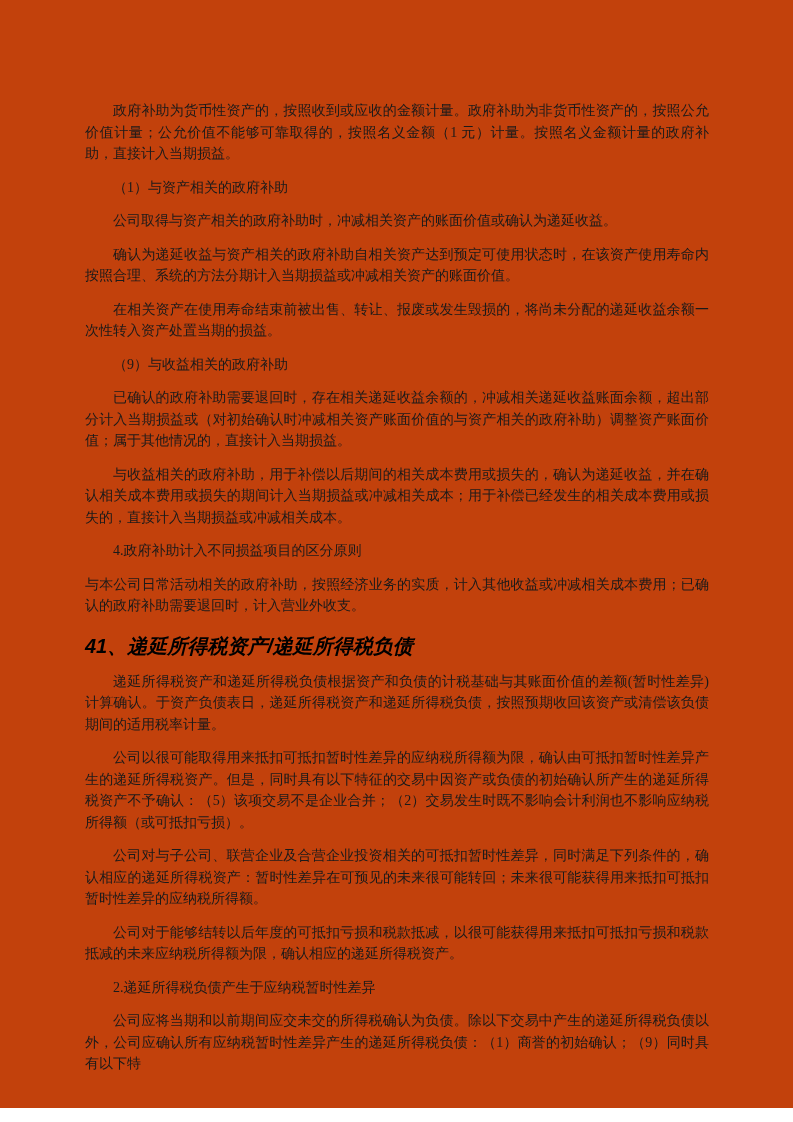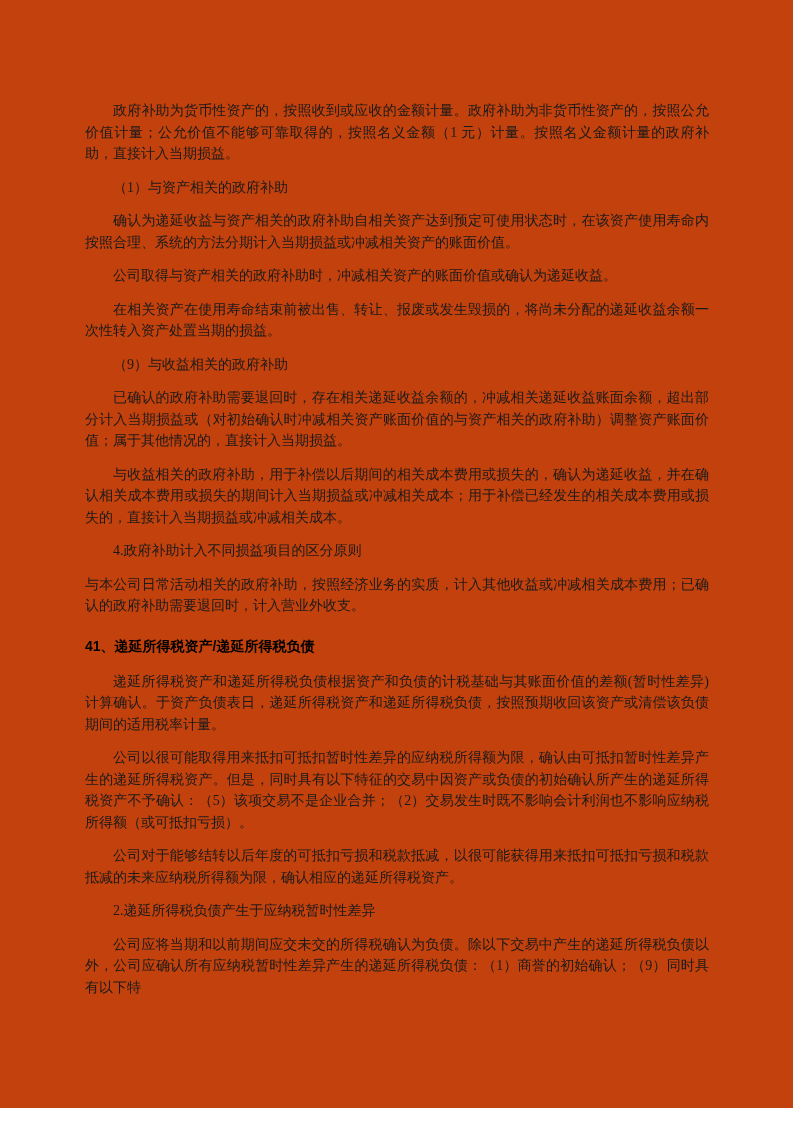--- a/index.html
+++ b/index.html
@@ -24,58 +24,60 @@
     text-align: justify;
     margin: 0 0 12px 0;
     word-break: break-all;
   }
   .para.indent {
     text-indent: 2em;
   }
   .section-heading {
     font-family: "Liberation Sans", "DejaVu Sans", sans-serif;
     font-weight: bold;
-    font-size: 14px;
+    font-size: 20px;
     line-height: 22px;
     margin: 18px 0 14px 0;
     color: #000000;
+    font-style: italic;
   }
 </style>
 </head>
 <body>
 
 <div class="page">
 
   <p class="para indent">政府补助为货币性资产的，按照收到或应收的金额计量。政府补助为非货币性资产的，按照公允价值计量；公允价值不能够可靠取得的，按照名义金额（1 元）计量。按照名义金额计量的政府补助，直接计入当期损益。</p>
 
   <p class="para indent">（1）与资产相关的政府补助</p>
 
+  <p class="para indent">公司取得与资产相关的政府补助时，冲减相关资产的账面价值或确认为递延收益。</p>
+
   <p class="para indent">确认为递延收益与资产相关的政府补助自相关资产达到预定可使用状态时，在该资产使用寿命内按照合理、系统的方法分期计入当期损益或冲减相关资产的账面价值。</p>
-
-  <p class="para indent">公司取得与资产相关的政府补助时，冲减相关资产的账面价值或确认为递延收益。</p>
 
   <p class="para indent">在相关资产在使用寿命结束前被出售、转让、报废或发生毁损的，将尚未分配的递延收益余额一次性转入资产处置当期的损益。</p>
 
   <p class="para indent">（9）与收益相关的政府补助</p>
 
   <p class="para indent">已确认的政府补助需要退回时，存在相关递延收益余额的，冲减相关递延收益账面余额，超出部分计入当期损益或（对初始确认时冲减相关资产账面价值的与资产相关的政府补助）调整资产账面价值；属于其他情况的，直接计入当期损益。</p>
 
   <p class="para indent">与收益相关的政府补助，用于补偿以后期间的相关成本费用或损失的，确认为递延收益，并在确认相关成本费用或损失的期间计入当期损益或冲减相关成本；用于补偿已经发生的相关成本费用或损失的，直接计入当期损益或冲减相关成本。</p>
 
   <p class="para indent">4.政府补助计入不同损益项目的区分原则</p>
 
   <p class="para">与本公司日常活动相关的政府补助，按照经济业务的实质，计入其他收益或冲减相关成本费用；已确认的政府补助需要退回时，计入营业外收支。</p>
 
   <h2 class="section-heading">41、递延所得税资产/递延所得税负债</h2>
 
   <p class="para indent">递延所得税资产和递延所得税负债根据资产和负债的计税基础与其账面价值的差额(暂时性差异)计算确认。于资产负债表日，递延所得税资产和递延所得税负债，按照预期收回该资产或清偿该负债期间的适用税率计量。</p>
 
 
   <p class="para indent">公司以很可能取得用来抵扣可抵扣暂时性差异的应纳税所得额为限，确认由可抵扣暂时性差异产生的递延所得税资产。但是，同时具有以下特征的交易中因资产或负债的初始确认所产生的递延所得税资产不予确认：（5）该项交易不是企业合并；（2）交易发生时既不影响会计利润也不影响应纳税所得额（或可抵扣亏损）。</p>
 
+  <p class="para indent">公司对与子公司、联营企业及合营企业投资相关的可抵扣暂时性差异，同时满足下列条件的，确认相应的递延所得税资产：暂时性差异在可预见的未来很可能转回；未来很可能获得用来抵扣可抵扣暂时性差异的应纳税所得额。</p>
 
   <p class="para indent">公司对于能够结转以后年度的可抵扣亏损和税款抵减，以很可能获得用来抵扣可抵扣亏损和税款抵减的未来应纳税所得额为限，确认相应的递延所得税资产。</p>
 
   <p class="para indent">2.递延所得税负债产生于应纳税暂时性差异</p>
 
   <p class="para indent">公司应将当期和以前期间应交未交的所得税确认为负债。除以下交易中产生的递延所得税负债以外，公司应确认所有应纳税暂时性差异产生的递延所得税负债：（1）商誉的初始确认；（9）同时具有以下特</p>
 
 </div>
 
 </body></html>

